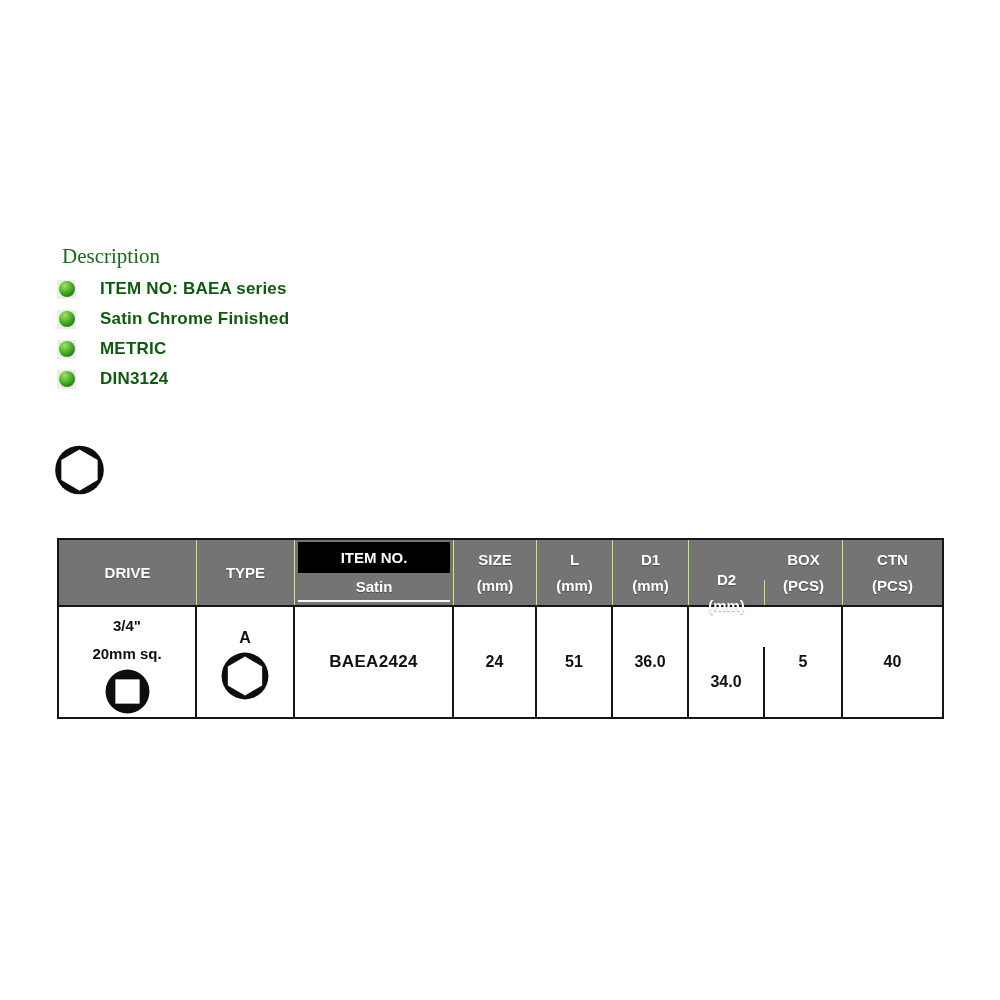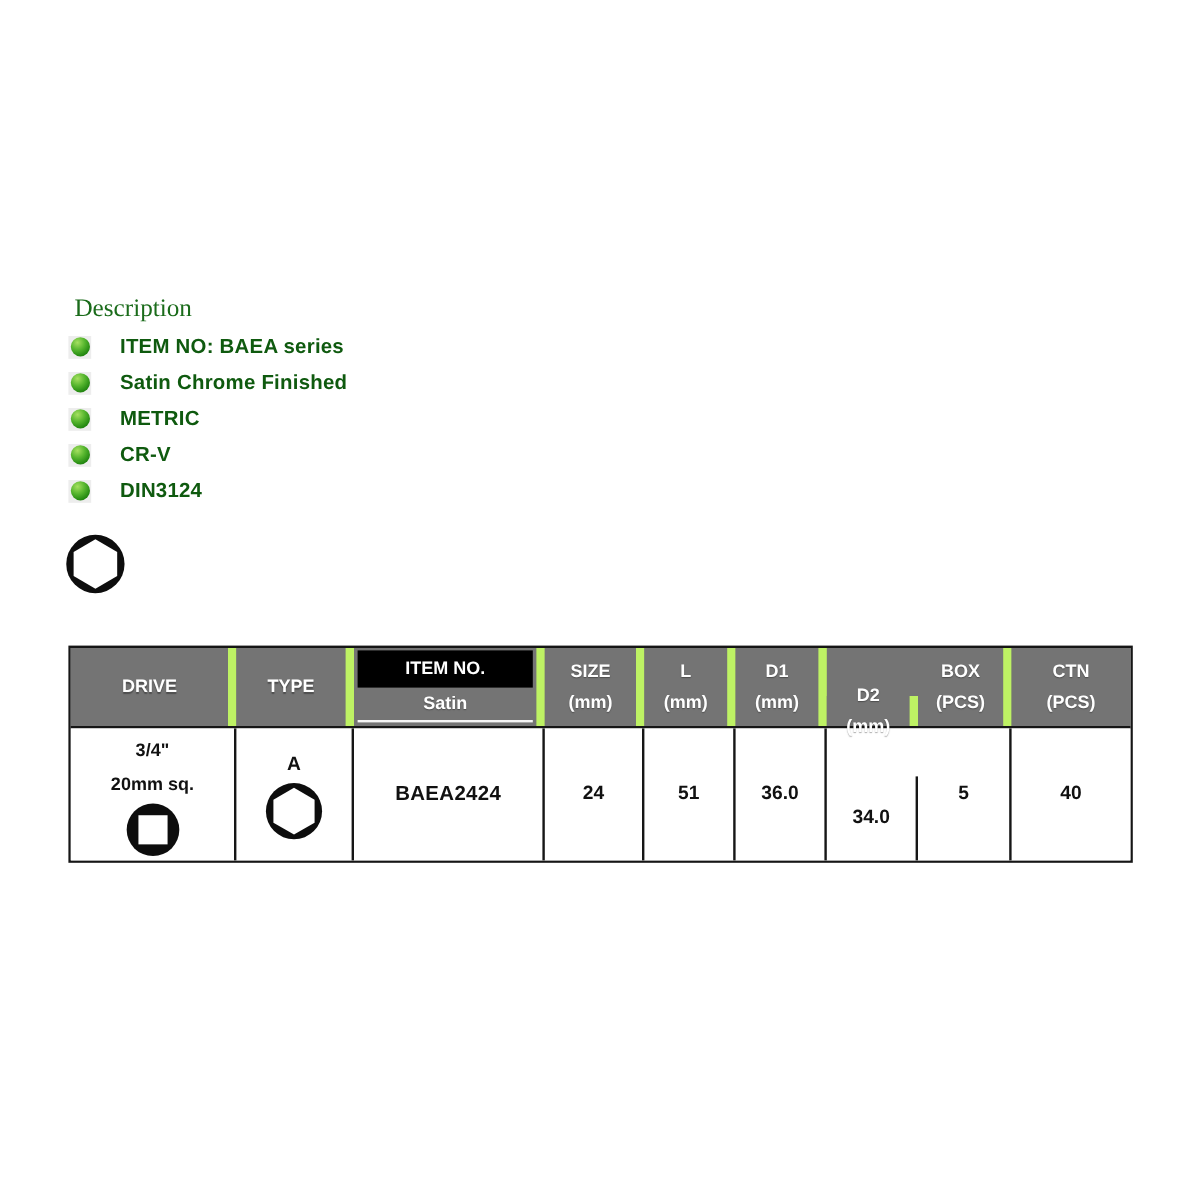--- a/index.html
+++ b/index.html
@@ -42,21 +42,21 @@
   .profile-icon svg, .cell-icon svg { display:block; width:100%; height:100%; }
 
   
   .spec-table {
     position:absolute; left:57px; top:538px; width:887px;
     border:2px solid #161616; background:#ffffff;
   }
   .thead-row { display:flex; height:67px; border-bottom:2px solid #161616; background:#747474; }
   .th {
     flex:none; background:#747474; color:#ffffff;
-    border-right:7px solid #bef264;
+    border-right:1px solid #bef264;
     display:flex; flex-direction:column; align-items:center; justify-content:center;
     font-size:15px; font-weight:bold; text-align:center;
     text-shadow:0 1px 1px rgba(0,0,0,0.35);
   }
   .th:last-child { border-right:none; }
   .th .hline + .hline { margin-top:9px; }
 
   .th-item { justify-content:flex-start; padding:2px 3px 3px 3px; }
   .item-band {
     width:100%; height:31px; background:#000000; color:#ffffff;
@@ -113,26 +113,20 @@
       <span class="bullet-box">
           <span class="bullet-ball"></span>
         </span>
       <span class="desc-item-label">Satin Chrome Finished</span>
     </div>
     <div class="desc-item">
       <span class="bullet-box">
           <span class="bullet-ball"></span>
         </span>
       <span class="desc-item-label">METRIC</span>
-    </div>
-    <div class="desc-item">
-      <span class="bullet-box">
-          <span class="bullet-ball"></span>
-        </span>
-      <span class="desc-item-label">CR-V</span>
     </div>
     <div class="desc-item">
       <span class="bullet-box">
           <span class="bullet-ball"></span>
         </span>
       <span class="desc-item-label">DIN3124</span>
     </div>
   </div>
 
   <div class="profile-icon">

